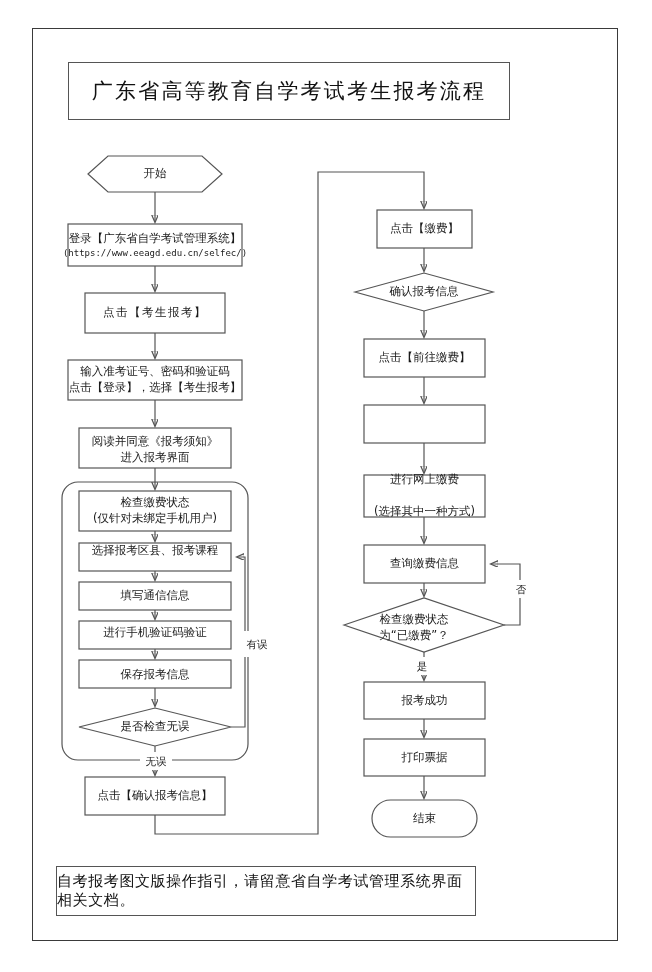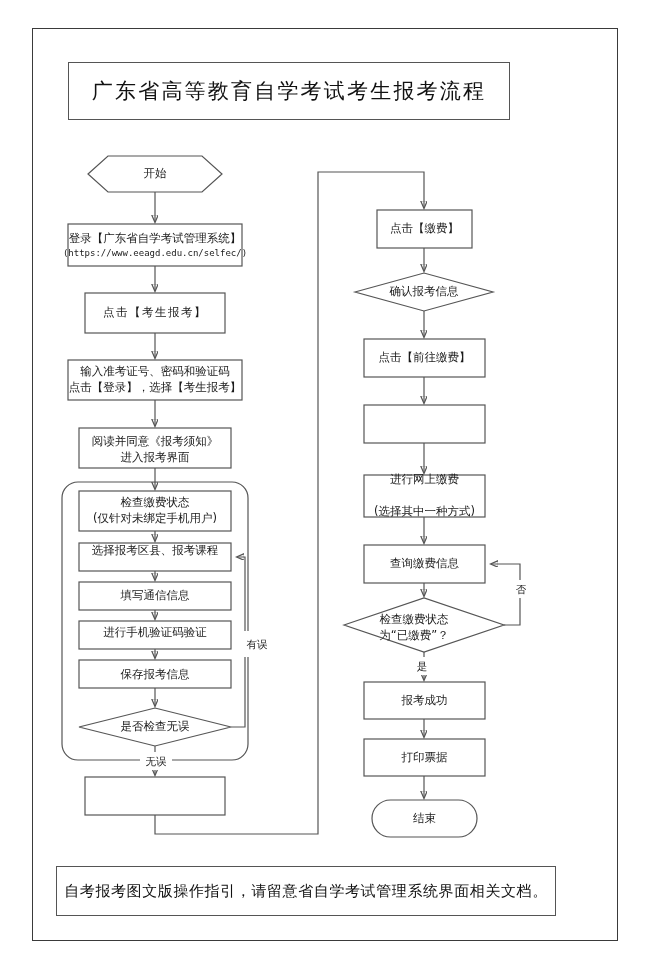--- a/index.html
+++ b/index.html
@@ -36,21 +36,21 @@
   }
   .title-box{
     position:absolute;left:68px;top:62px;width:442px;height:58px;
     border:1.3px solid #555;box-sizing:border-box;
     display:flex;align-items:center;justify-content:center;
     font-size:21px;letter-spacing:2.2px;
     font-family:"DejaVu Serif","Liberation Serif",serif;
     color:#111;
   }
   .footer-box{
-    position:absolute;left:56px;top:866px;width:500px;height:50px;
+    position:absolute;left:56px;top:866px;width:420px;height:50px;
     border:1.2px solid #555;box-sizing:border-box;
     display:flex;align-items:center;justify-content:center;
     font-size:15px;letter-spacing:0.6px;
     font-family:"DejaVu Serif","Liberation Serif",serif;
     color:#111;
   }
   .node-text{font-size:11.5px;}
   .edge-label{font-size:10.5px;background:#fff;padding:0 1px;}
   .two-line{flex-direction:column;}
 </style>
@@ -160,20 +160,21 @@
     <span class="small">(仅针对未绑定手机用户)</span>
   </div>
 
   <div class="lbl node-text" style="left:79px;top:543px;width:152px;height:16px;">选择报考区县、报考课程</div>
   <div class="lbl node-text" style="left:79px;top:582px;width:152px;height:28px;">填写通信信息</div>
   <div class="lbl node-text" style="left:79px;top:621px;width:152px;height:24px;">进行手机验证码验证</div>
   <div class="lbl node-text" style="left:79px;top:660px;width:152px;height:30px;font-family:Liberation Mono, monospace;">保存报考信息</div>
 
   <div class="lbl node-text" style="left:95px;top:712px;width:120px;height:30px;text-align:right;">是否检查无误</div>
 
+  <div class="lbl node-text" style="left:85px;top:777px;width:140px;height:38px;">点击【确认报考信息】</div>
 
   <div class="lbl node-text" style="left:377px;top:210px;width:95px;height:38px;">点击【缴费】</div>
 
   <div class="lbl node-text" style="left:364px;top:277px;width:120px;height:30px;">确认报考信息</div>
 
   <div class="lbl node-text" style="left:364px;top:339px;width:121px;height:38px;">点击【前往缴费】</div>
 
 
   <div class="lbl node-text two-line" style="left:364px;top:475px;width:121px;height:42px;gap:16px;">
     <span>进行网上缴费</span>

